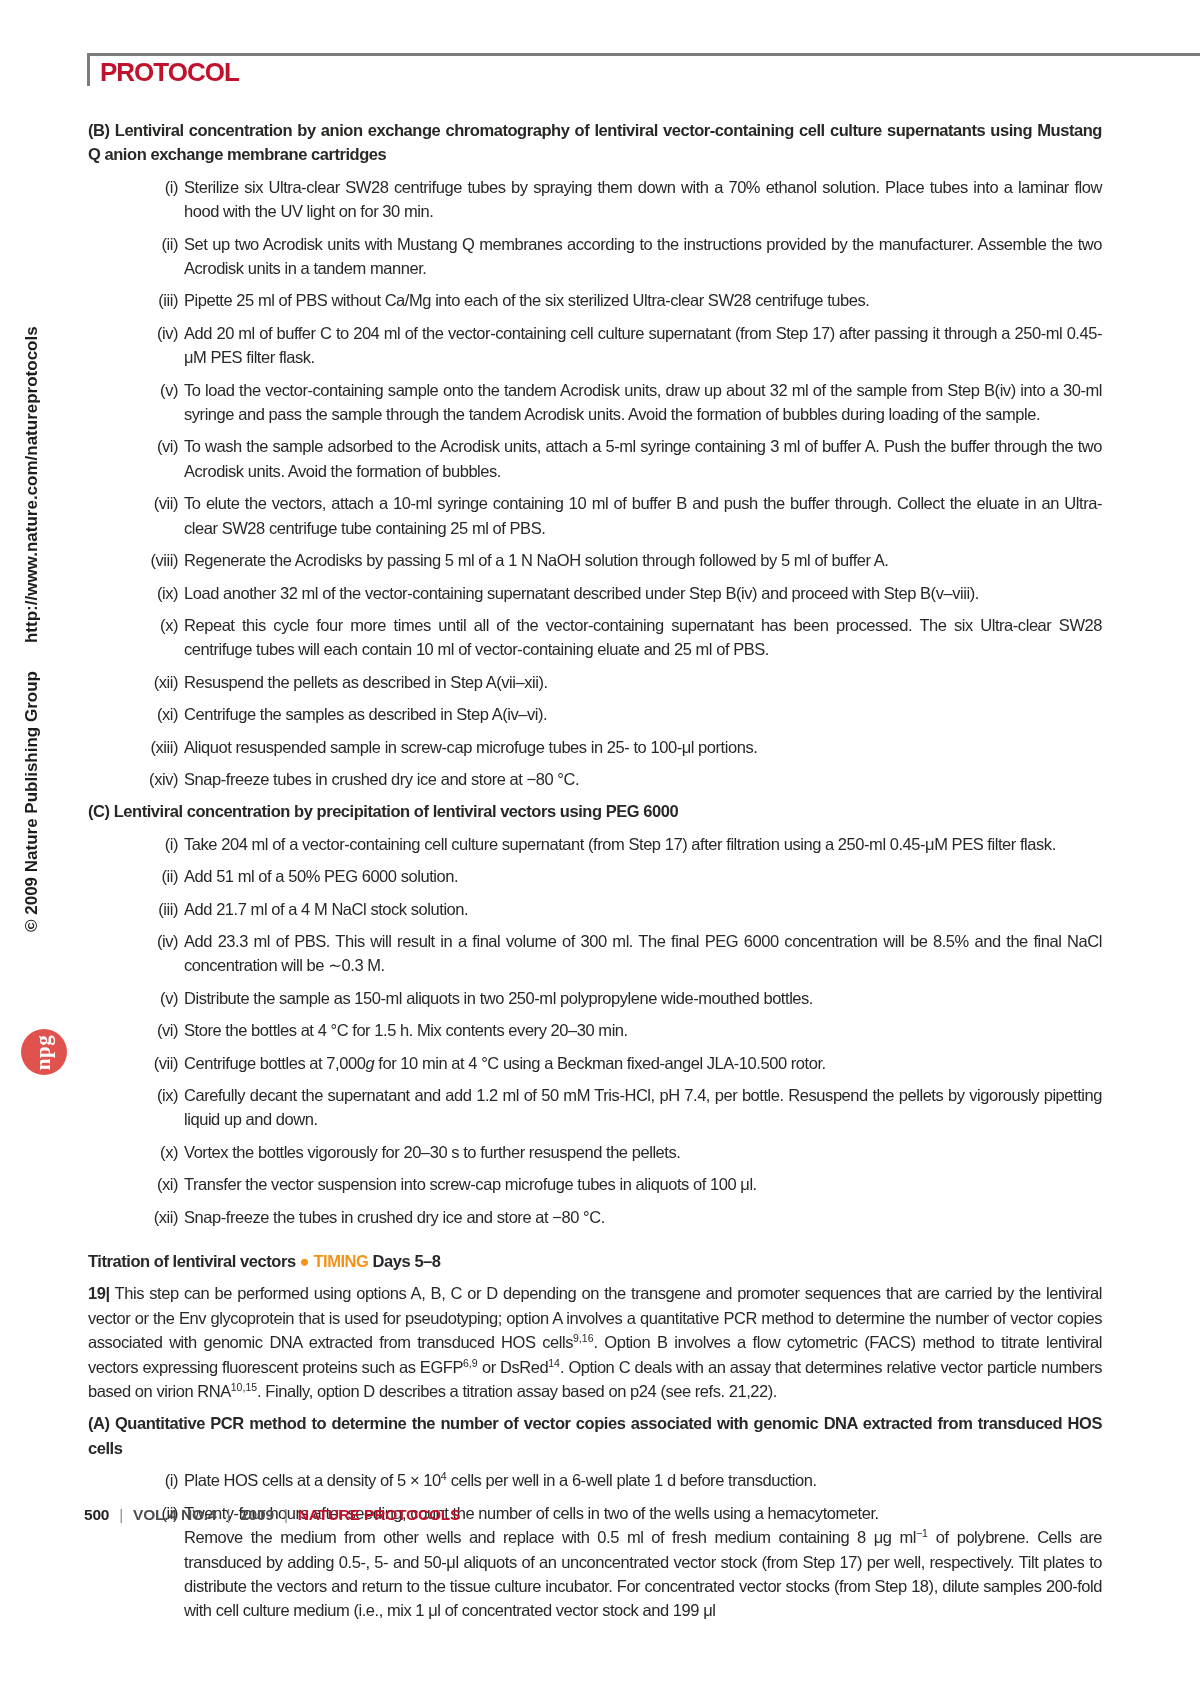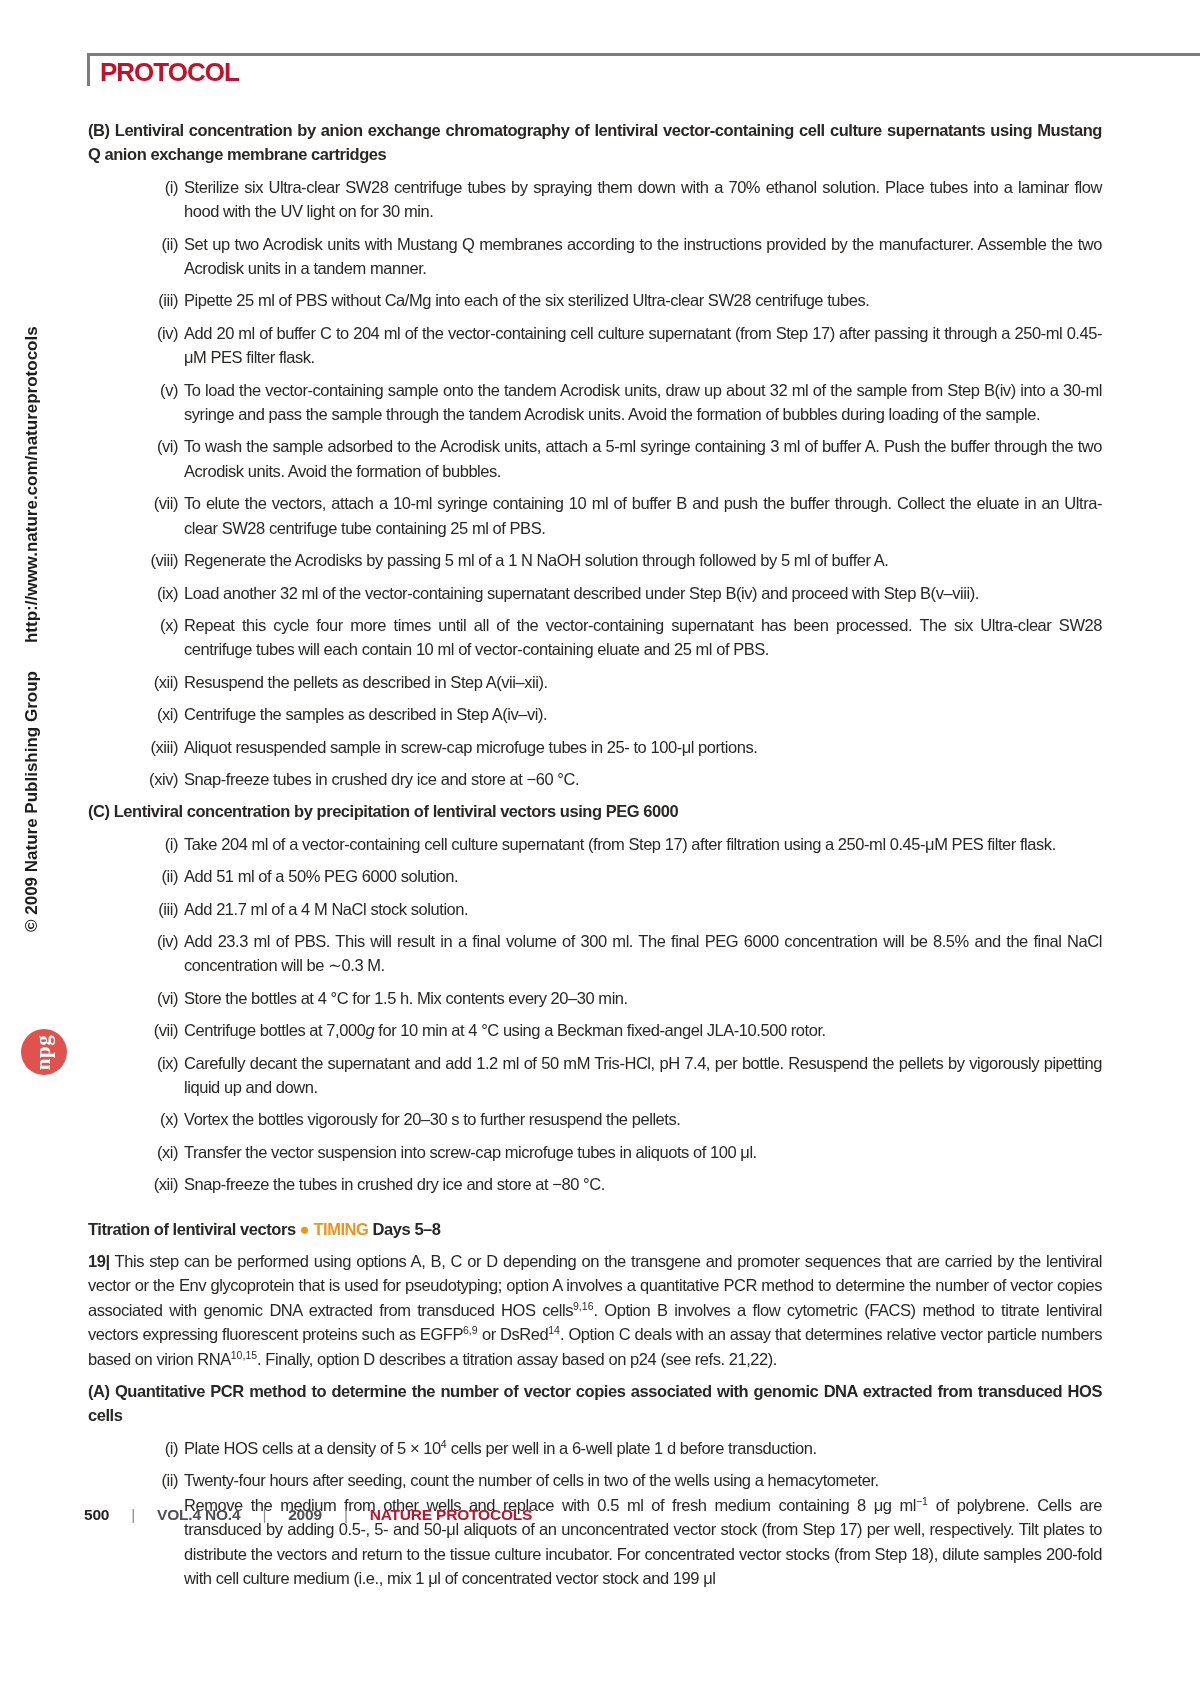--- a/index.html
+++ b/index.html
@@ -29,21 +29,21 @@
   .timing-heading{margin-top:20px !important;font-weight:700;text-align:center;}
   .step{padding-left:96px;text-indent:-96px;}
   .num{display:inline-block;width:90px;text-align:right;margin-right:6px;text-indent:0;}
   .b{font-weight:700;}
   .i{font-style:italic;}
   .c-orange{color:#f39319;}
   sup{font-size:10.5px;line-height:0;letter-spacing:0;position:relative;top:-6px;vertical-align:baseline;}
 
   
   .footer{position:absolute;left:84px;top:1506px;font-size:15.5px;letter-spacing:-0.2px;
-          display:flex;align-items:baseline;gap:22px;}
+          display:flex;align-items:baseline;gap:10px;}
   .pg-num{font-weight:700;color:#231f20;}
   .f-sep{color:#8a8c8e;font-weight:400;}
   .f-vol,.f-year{color:#4e4f52;font-weight:bold;}
   .f-journal{color:#c0122c;font-weight:700;text-align:center;}
 </style>
 </head>
 <body>
 
 <div class="page">
 
@@ -65,26 +65,27 @@
       <p class="blk step"><span class="num">(iv)</span><span>Add 20 ml of buffer C to 204 ml of the vector-containing cell culture supernatant (from Step 17) after passing it through a 250-ml 0.45-μM PES filter flask.</span></p>
       <p class="blk step"><span class="num">(v)</span><span>To load the vector-containing sample onto the tandem Acrodisk units, draw up about 32 ml of the sample from Step B(iv) into a 30-ml syringe and pass the sample through the tandem Acrodisk units. Avoid the formation of bubbles during loading of the sample.</span></p>
       <p class="blk step"><span class="num">(vi)</span><span>To wash the sample adsorbed to the Acrodisk units, attach a 5-ml syringe containing 3 ml of buffer A. Push the buffer through the two Acrodisk units. Avoid the formation of bubbles.</span></p>
       <p class="blk step"><span class="num">(vii)</span><span>To elute the vectors, attach a 10-ml syringe containing 10 ml of buffer B and push the buffer through. Collect the eluate in an Ultra-clear SW28 centrifuge tube containing 25 ml of PBS.</span></p>
       <p class="blk step"><span class="num">(viii)</span><span>Regenerate the Acrodisks by passing 5 ml of a 1 N NaOH solution through followed by 5 ml of buffer A.</span></p>
       <p class="blk step"><span class="num">(ix)</span><span>Load another 32 ml of the vector-containing supernatant described under Step B(iv) and proceed with Step B(v–viii).</span></p>
       <p class="blk step"><span class="num">(x)</span><span>Repeat this cycle four more times until all of the vector-containing supernatant has been processed. The six Ultra-clear SW28 centrifuge tubes will each contain 10 ml of vector-containing eluate and 25 ml of PBS.</span></p>
       <p class="blk step"><span class="num">(xii)</span><span>Resuspend the pellets as described in Step A(vii–xii).</span></p>
       <p class="blk step"><span class="num">(xi)</span><span>Centrifuge the samples as described in Step A(iv–vi).</span></p>
       <p class="blk step"><span class="num">(xiii)</span><span>Aliquot resuspended sample in screw-cap microfuge tubes in 25- to 100-μl portions.</span></p>
-      <p class="blk step"><span class="num">(xiv)</span><span>Snap-freeze tubes in crushed dry ice and store at −60 °C.</span></p>
+      <p class="blk step"><span class="num">(xiv)</span><span>Snap-freeze tubes in crushed dry ice and store at −80 °C.</span></p>
       <p class="blk section-heading"><span class="b">(C) Lentiviral concentration by precipitation of lentiviral vectors using PEG 6000</span></p>
       <p class="blk step"><span class="num">(i)</span><span>Take 204 ml of a vector-containing cell culture supernatant (from Step 17) after filtration using a 250-ml 0.45-μM PES filter flask.</span></p>
       <p class="blk step"><span class="num">(ii)</span><span>Add 51 ml of a 50% PEG 6000 solution.</span></p>
       <p class="blk step"><span class="num">(iii)</span><span>Add 21.7 ml of a 4 M NaCl stock solution.</span></p>
       <p class="blk step"><span class="num">(iv)</span><span>Add 23.3 ml of PBS. This will result in a final volume of 300 ml. The final PEG 6000 concentration will be 8.5% and the final NaCl concentration will be ∼0.3 M.</span></p>
+      <p class="blk step"><span class="num">(v)</span><span>Distribute the sample as 150-ml aliquots in two 250-ml polypropylene wide-mouthed bottles.</span></p>
       <p class="blk step"><span class="num">(vi)</span><span>Store the bottles at 4 °C for 1.5 h. Mix contents every 20–30 min.</span></p>
       <p class="blk step"><span class="num">(vii)</span><span>Centrifuge bottles at 7,000</span><span class="i">g</span><span> for 10 min at 4 °C using a Beckman fixed-angel JLA-10.500 rotor.</span></p>
       <p class="blk step"><span class="num">(ix)</span><span>Carefully decant the supernatant and add 1.2 ml of 50 mM Tris-HCl, pH 7.4, per bottle. Resuspend the pellets by vigorously pipetting liquid up and down.</span></p>
       <p class="blk step"><span class="num">(x)</span><span>Vortex the bottles vigorously for 20–30 s to further resuspend the pellets.</span></p>
       <p class="blk step"><span class="num">(xi)</span><span>Transfer the vector suspension into screw-cap microfuge tubes in aliquots of 100 μl.</span></p>
       <p class="blk step"><span class="num">(xii)</span><span>Snap-freeze the tubes in crushed dry ice and store at −80 °C.</span></p>
       <p class="blk timing-heading"><span class="b">Titration of lentiviral vectors </span><span class="b c-orange">● TIMING</span><span class="b"> Days 5–8</span></p>
       <p class="blk paragraph"><span class="b">19|</span><span> This step can be performed using options A, B, C or D depending on the transgene and promoter sequences that are carried by the lentiviral vector or the Env glycoprotein that is used for pseudotyping; option A involves a quantitative PCR method to determine the number of vector copies associated with genomic DNA extracted from transduced HOS cells</span><sup>9,16</sup><span>. Option B involves a flow cytometric (FACS) method to titrate lentiviral vectors expressing fluorescent proteins such as EGFP</span><sup>6,9</sup><span> or DsRed</span><sup>14</sup><span>. Option C deals with an assay that determines relative vector particle numbers based on virion RNA</span><sup>10,15</sup><span>. Finally, option D describes a titration assay based on p24 (see refs. 21,22).</span></p>
       <p class="blk section-heading"><span class="b">(A) Quantitative PCR method to determine the number of vector copies associated with genomic DNA extracted from transduced HOS cells</span></p>
       <p class="blk step"><span class="num">(i)</span><span>Plate HOS cells at a density of 5 × 10</span><sup>4</sup><span> cells per well in a 6-well plate 1 d before transduction.</span></p>

